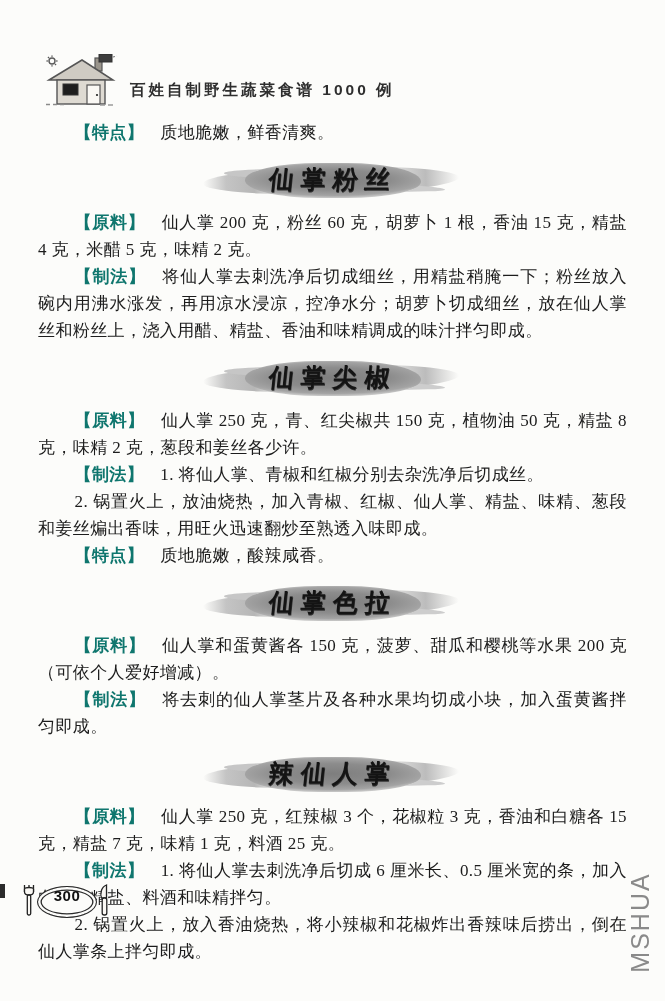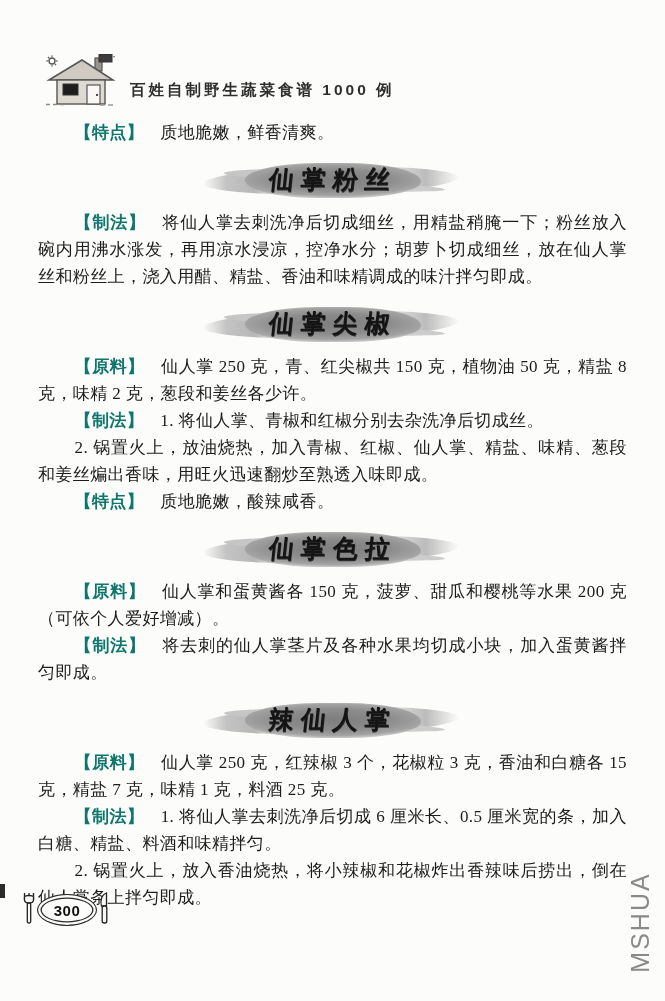--- a/index.html
+++ b/index.html
@@ -95,22 +95,22 @@
     position: absolute;
     left: 22px; top: 882px;
     display: flex;
     align-items: center;
   }
   .plate {
     width: 58px; height: 30px;
     border: 1.6px solid #262626;
     border-radius: 50%;
     box-shadow: inset 0 0 0 2.5px #fcfcfa, inset 0 0 0 3.8px #2a2a2a;
-    display: flex; align-items: center; justify-content: center;
-    margin: 12px 1px;
+    display: flex; justify-content: center;
+    margin: 4px 1px;
     background: #fcfcfa;
   }
   .plate-num {
     font-family: "Liberation Sans", "DejaVu Sans", sans-serif;
     font-size: 15px;
     font-weight: 600;
     color: #111;
     letter-spacing: 0.5px;
   }
   .edge-mark {
@@ -167,20 +167,21 @@
   </div>
 
   <div class="content">
 
     <p class="para intro-para"><span class="plabel">【特点】</span><span>质地脆嫩，鲜香清爽。</span></p>
 
     <section>
       <div class="title-row">
         <span class="brush"><span class="brush-text">仙掌粉丝</span></span>
       </div>
+      <p class="para"><span class="plabel">【原料】</span><span>仙人掌 200 克，粉丝 60 克，胡萝卜 1 根，香油 15 克，精盐 4 克，米醋 5 克，味精 2 克。</span></p>
       <p class="para"><span class="plabel">【制法】</span><span>将仙人掌去刺洗净后切成细丝，用精盐稍腌一下；粉丝放入碗内用沸水涨发，再用凉水浸凉，控净水分；胡萝卜切成细丝，放在仙人掌丝和粉丝上，浇入用醋、精盐、香油和味精调成的味汁拌匀即成。</span></p>
     </section>
 
     <section>
       <div class="title-row">
         <span class="brush"><span class="brush-text">仙掌尖椒</span></span>
       </div>
       <p class="para"><span class="plabel">【原料】</span><span>仙人掌 250 克，青、红尖椒共 150 克，植物油 50 克，精盐 8 克，味精 2 克，葱段和姜丝各少许。</span></p>
       <p class="para"><span class="plabel">【制法】</span><span>1. 将仙人掌、青椒和红椒分别去杂洗净后切成丝。</span></p>
       <p class="para"><span class="plabel"></span><span>2. 锅置火上，放油烧热，加入青椒、红椒、仙人掌、精盐、味精、葱段和姜丝煸出香味，用旺火迅速翻炒至熟透入味即成。</span></p>

